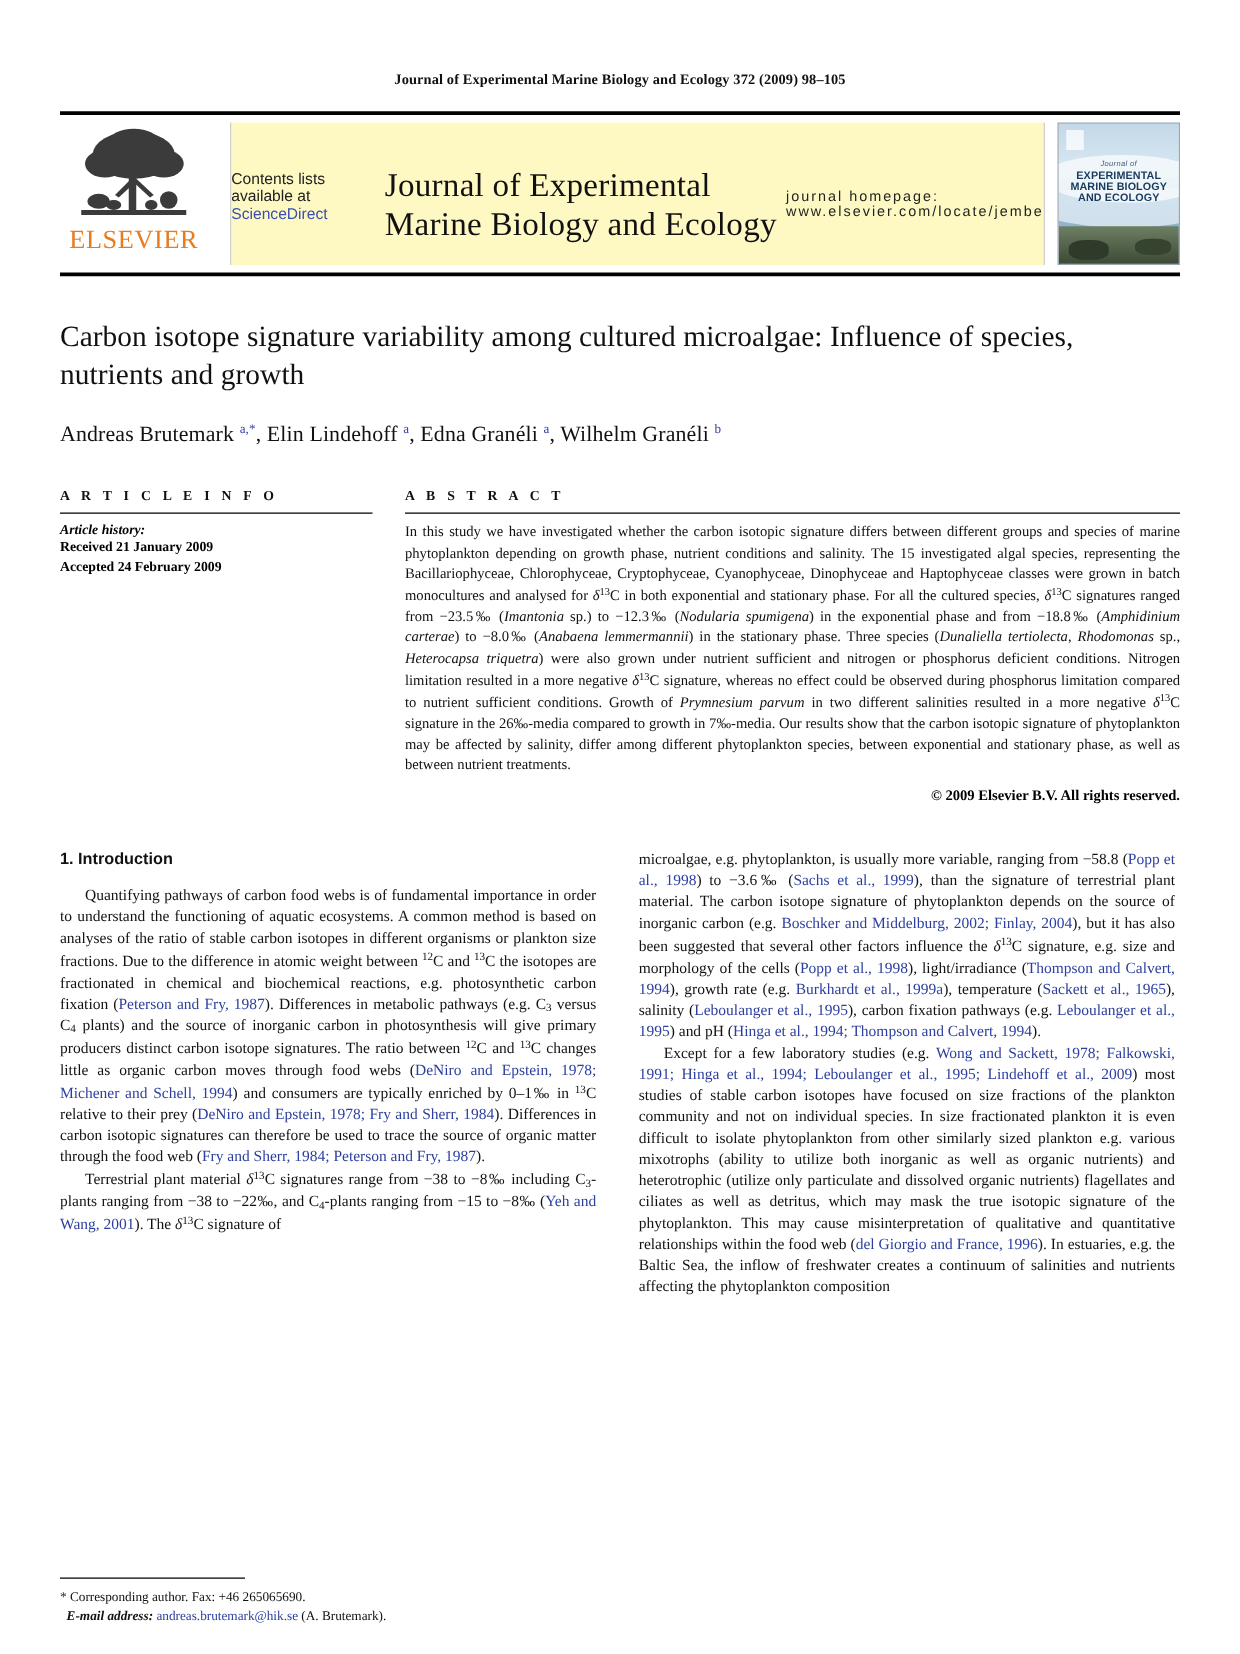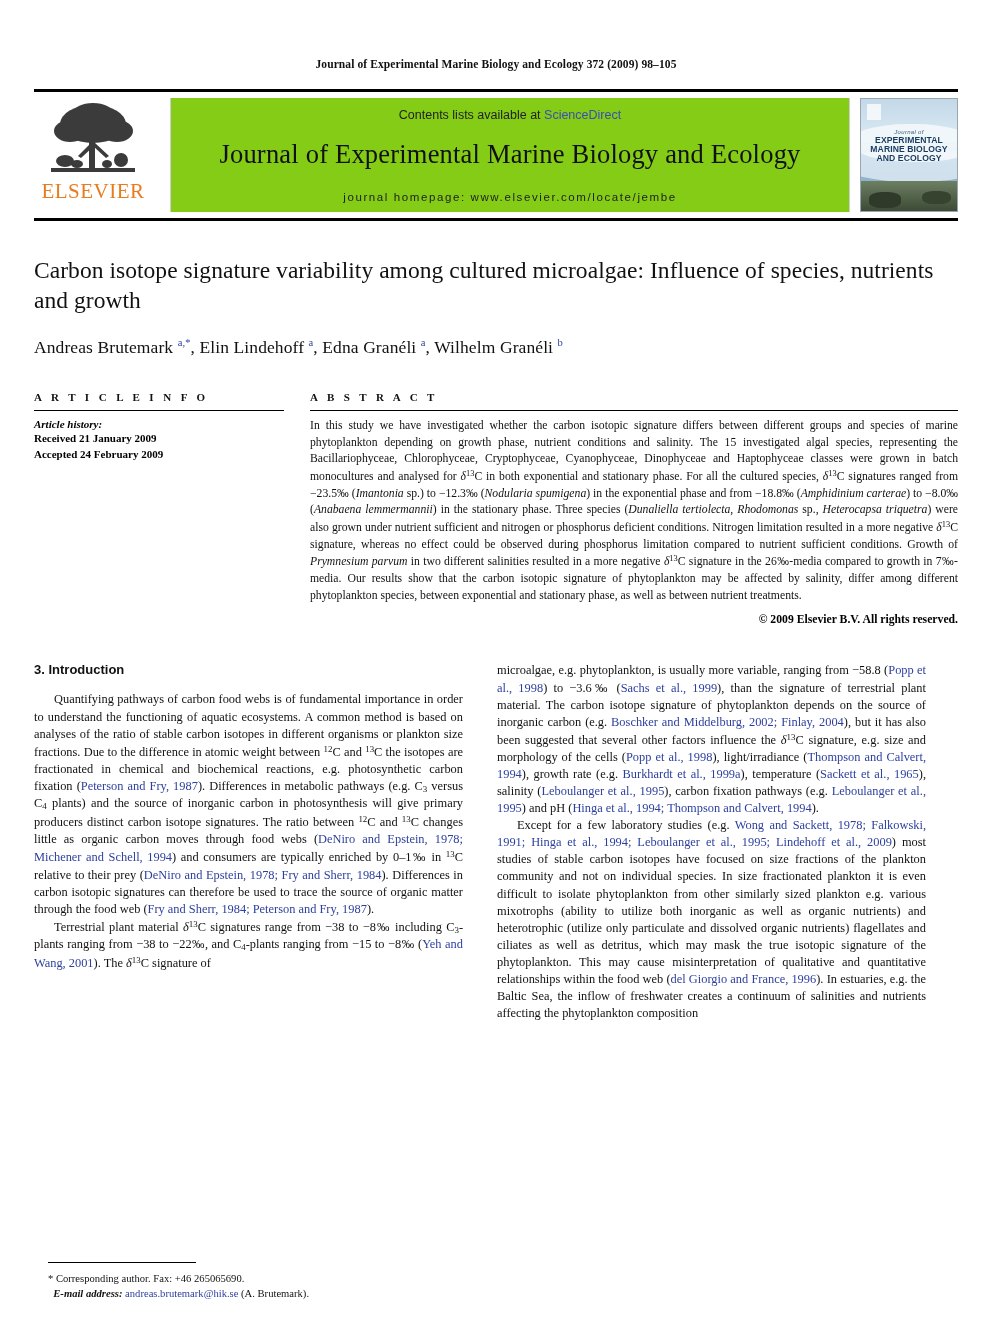--- a/index.html
+++ b/index.html
@@ -13,21 +13,21 @@
     font-family: "Liberation Serif", serif;
     color: #000000;
     position: relative;
     overflow: hidden;
   }
   .page {
     width: 992px;
     height: 1323px;
     position: relative;
     box-sizing: border-box;
-    padding: 0 34px;
+    padding: 0 48px;
   }
 
   
   .running-head {
     text-align: center;
     font-size: 11.5px;
     font-weight: bold;
     letter-spacing: 0.1px;
     padding-top: 58px;
     color: #111;
@@ -56,24 +56,24 @@
     font-family: "Liberation Serif", serif;
     font-size: 21px;
     letter-spacing: 0.5px;
     color: #E87B1E;
     line-height: 1;
     margin-top: 1px;
     font-weight: normal;
   }
   .journal-band {
     flex: 1 1 auto;
-    background: #84cc16;
+    background: #fef9c3;
     margin: 6px 10px 6px 18px;
     display: flex;
-    flex-direction: column;
+    flex-direction: row;
     align-items: center;
     justify-content: center;
     border-left: 1px solid #cfcfcf;
     border-right: 1px solid #cfcfcf;
   }
   .contents-line {
     font-family: "Liberation Sans", sans-serif;
     font-size: 12.5px;
     color: #222;
     margin-top: 4px;
@@ -340,21 +340,21 @@
     <div class="col-abstract">
       <div class="sec-head">A B S T R A C T</div>
       <div class="hr-thin"></div>
       <div class="abstract-text">In this study we have investigated whether the carbon isotopic signature differs between different groups and species of marine phytoplankton depending on growth phase, nutrient conditions and salinity. The 15 investigated algal species, representing the Bacillariophyceae, Chlorophyceae, Cryptophyceae, Cyanophyceae, Dinophyceae and Haptophyceae classes were grown in batch monocultures and analysed for <i>δ</i><sup class="sup">13</sup>C in both exponential and stationary phase. For all the cultured species, <i>δ</i><sup class="sup">13</sup>C signatures ranged from −23.5‰ (<i>Imantonia</i> sp.) to −12.3‰ (<i>Nodularia spumigena</i>) in the exponential phase and from −18.8‰ (<i>Amphidinium carterae</i>) to −8.0‰ (<i>Anabaena lemmermannii</i>) in the stationary phase. Three species (<i>Dunaliella tertiolecta</i>, <i>Rhodomonas</i> sp., <i>Heterocapsa triquetra</i>) were also grown under nutrient sufficient and nitrogen or phosphorus deficient conditions. Nitrogen limitation resulted in a more negative <i>δ</i><sup class="sup">13</sup>C signature, whereas no effect could be observed during phosphorus limitation compared to nutrient sufficient conditions. Growth of <i>Prymnesium parvum</i> in two different salinities resulted in a more negative <i>δ</i><sup class="sup">13</sup>C signature in the 26‰-media compared to growth in 7‰-media. Our results show that the carbon isotopic signature of phytoplankton may be affected by salinity, differ among different phytoplankton species, between exponential and stationary phase, as well as between nutrient treatments.</div>
       <div class="copyright-line">© 2009 Elsevier B.V. All rights reserved.</div>
     </div>
   </div>
 
   <div class="body-cols">
     <div class="body-col">
-      <h2 class="section-title">3. Introduction</h2>
+      <h2 class="section-title">1. Introduction</h2>
       <p class="para">Quantifying pathways of carbon food webs is of fundamental importance in order to understand the functioning of aquatic ecosystems. A common method is based on analyses of the ratio of stable carbon isotopes in different organisms or plankton size fractions. Due to the difference in atomic weight between <sup class="sup">12</sup>C and <sup class="sup">13</sup>C the isotopes are fractionated in chemical and biochemical reactions, e.g. photosynthetic carbon fixation (<span class="ref">Peterson and Fry, 1987</span>). Differences in metabolic pathways (e.g. C<sub class="sub">3</sub> versus C<sub class="sub">4</sub> plants) and the source of inorganic carbon in photosynthesis will give primary producers distinct carbon isotope signatures. The ratio between <sup class="sup">12</sup>C and <sup class="sup">13</sup>C changes little as organic carbon moves through food webs (<span class="ref">DeNiro and Epstein, 1978; Michener and Schell, 1994</span>) and consumers are typically enriched by 0–1‰ in <sup class="sup">13</sup>C relative to their prey (<span class="ref">DeNiro and Epstein, 1978; Fry and Sherr, 1984</span>). Differences in carbon isotopic signatures can therefore be used to trace the source of organic matter through the food web (<span class="ref">Fry and Sherr, 1984; Peterson and Fry, 1987</span>).</p>
       <p class="para">Terrestrial plant material <i>δ</i><sup class="sup">13</sup>C signatures range from −38 to −8‰ including C<sub class="sub">3</sub>-plants ranging from −38 to −22‰, and C<sub class="sub">4</sub>-plants ranging from −15 to −8‰ (<span class="ref">Yeh and Wang, 2001</span>). The <i>δ</i><sup class="sup">13</sup>C signature of</p>
     </div>
     <div class="body-col">
       <p class="para" style="text-indent:0">microalgae, e.g. phytoplankton, is usually more variable, ranging from −58.8 (<span class="ref">Popp et al., 1998</span>) to −3.6‰ (<span class="ref">Sachs et al., 1999</span>), than the signature of terrestrial plant material. The carbon isotope signature of phytoplankton depends on the source of inorganic carbon (e.g. <span class="ref">Boschker and Middelburg, 2002; Finlay, 2004</span>), but it has also been suggested that several other factors influence the <i>δ</i><sup class="sup">13</sup>C signature, e.g. size and morphology of the cells (<span class="ref">Popp et al., 1998</span>), light/irradiance (<span class="ref">Thompson and Calvert, 1994</span>), growth rate (e.g. <span class="ref">Burkhardt et al., 1999a</span>), temperature (<span class="ref">Sackett et al., 1965</span>), salinity (<span class="ref">Leboulanger et al., 1995</span>), carbon fixation pathways (e.g. <span class="ref">Leboulanger et al., 1995</span>) and pH (<span class="ref">Hinga et al., 1994; Thompson and Calvert, 1994</span>).</p>
       <p class="para">Except for a few laboratory studies (e.g. <span class="ref">Wong and Sackett, 1978; Falkowski, 1991; Hinga et al., 1994; Leboulanger et al., 1995; Lindehoff et al., 2009</span>) most studies of stable carbon isotopes have focused on size fractions of the plankton community and not on individual species. In size fractionated plankton it is even difficult to isolate phytoplankton from other similarly sized plankton e.g. various mixotrophs (ability to utilize both inorganic as well as organic nutrients) and heterotrophic (utilize only particulate and dissolved organic nutrients) flagellates and ciliates as well as detritus, which may mask the true isotopic signature of the phytoplankton. This may cause misinterpretation of qualitative and quantitative relationships within the food web (<span class="ref">del Giorgio and France, 1996</span>). In estuaries, e.g. the Baltic Sea, the inflow of freshwater creates a continuum of salinities and nutrients affecting the phytoplankton composition</p>
     </div>
   </div>
 
   <div class="footnote-area">

